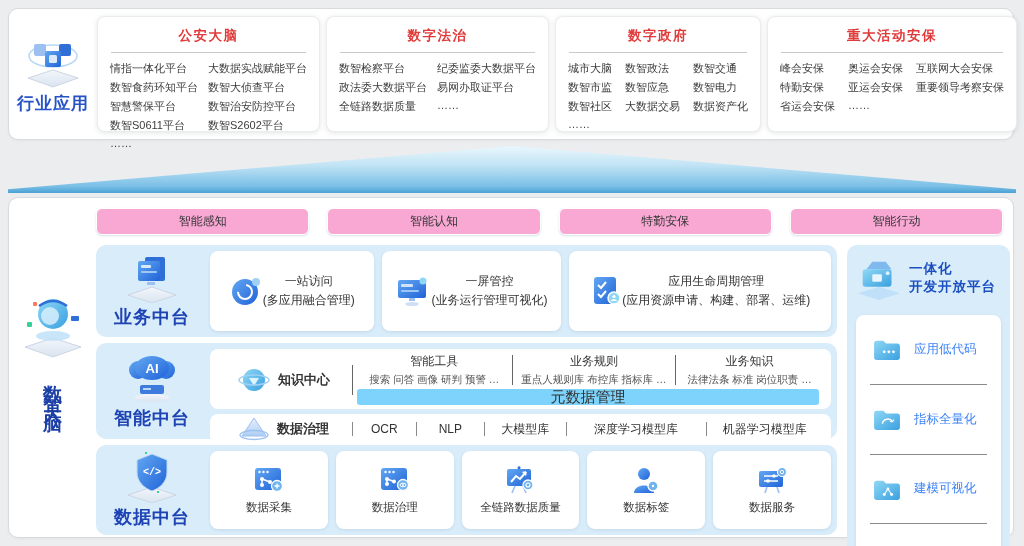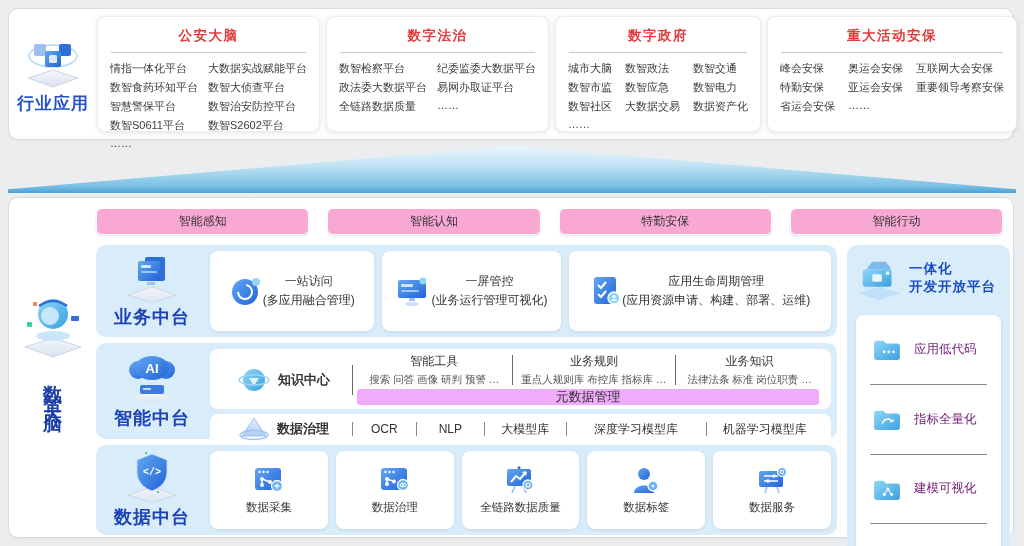--- a/index.html
+++ b/index.html
@@ -52,38 +52,38 @@
   .kcard{flex:1.3;background:#fff;border-radius:8px;display:flex;align-items:stretch;padding:4px 8px 3px 6px;box-sizing:border-box;}
   .kc-left{width:136px;flex:none;display:flex;align-items:center;justify-content:center;gap:8px;}
   .kc-label,.ac-label{font-size:13px;font-weight:bold;color:#333;}
   .vdiv{width:1px;background:#666;align-self:center;height:30px;flex:none;}
   .kc-right{flex:1;display:flex;flex-direction:column;padding-left:4px;}
   .kc-groups{flex:1;display:flex;align-items:center;}
   .kgroup{text-align:center;}
   .kg1{flex:1;}.kg2{flex:1.05;}.kg3{flex:.95;}
   .kg-title{font-size:12px;color:#333;}
   .kg-items{font-size:10.5px;color:#555;margin-top:3px;white-space:nowrap;}
-  .kc-meta{height:16px;background:#f0abfc;border-radius:3px;font-size:13px;color:#333;
+  .kc-meta{height:16px;background:#7dd3fc;border-radius:3px;font-size:15px;color:#333;
     display:flex;align-items:center;justify-content:center;margin:2px 4px 1px 0;}
   .acard{height:30px;flex:none;background:#fff;border-radius:8px;display:flex;align-items:center;padding:0 8px 0 6px;}
   .ac-left{width:136px;flex:none;display:flex;align-items:center;justify-content:center;gap:8px;}
   .ac-items{flex:1;display:flex;align-items:center;height:100%;}
   .ac-item{display:flex;align-items:center;justify-content:center;font-size:12px;color:#333;}
   .a1{flex:.7;}.a2{flex:.75;}.a3{flex:.9;}.a4{flex:1.55;}.a5{flex:1.3;}
   .vline{width:1px;height:14px;background:#8a8a8a;flex:none;}
   .data-card{flex:1;background:#fff;border-radius:8px;display:flex;flex-direction:column;align-items:center;
     justify-content:center;gap:6px;box-shadow:0 1px 3px rgba(120,140,160,.2);}
   .data-card .lbl{font-size:11.5px;color:#333;}
   .plat-col{position:absolute;left:838px;top:47px;width:163px;height:358px;background:#d8ecfa;border-radius:10px;box-sizing:border-box;}
   .plat-head{display:flex;align-items:center;gap:6px;padding:10px 4px 4px 8px;}
   .plat-title{font-size:13.5px;font-weight:bold;color:#1c4fc0;line-height:1.35;letter-spacing:1px;}
   .plat-card{position:absolute;left:9px;right:9px;top:70px;bottom:10px;background:#fff;border-radius:8px;
     display:flex;flex-direction:column;box-shadow:0 1px 3px rgba(120,140,160,.2);}
   .p-row{flex:1;display:flex;align-items:center;gap:12px;padding-left:16px;}
-  .p-row .lbl{font-size:12.5px;color:#701a75;font-weight:500;}
+  .p-row .lbl{font-size:12.5px;color:#3b82f6;font-weight:500;}
   .p-div{height:1px;background:#8a8a8a;margin:0 14px;flex:none;}
 </style>
 </head>
 <body>
 
 <svg width="0" height="0" style="position:absolute" aria-hidden="true">
   <defs>
     <linearGradient id="gB" x1="0" y1="0" x2="1" y2="1">
         <stop offset="0" stop-color="#63a8f2"></stop>
         <stop offset="1" stop-color="#2063d8"></stop>

